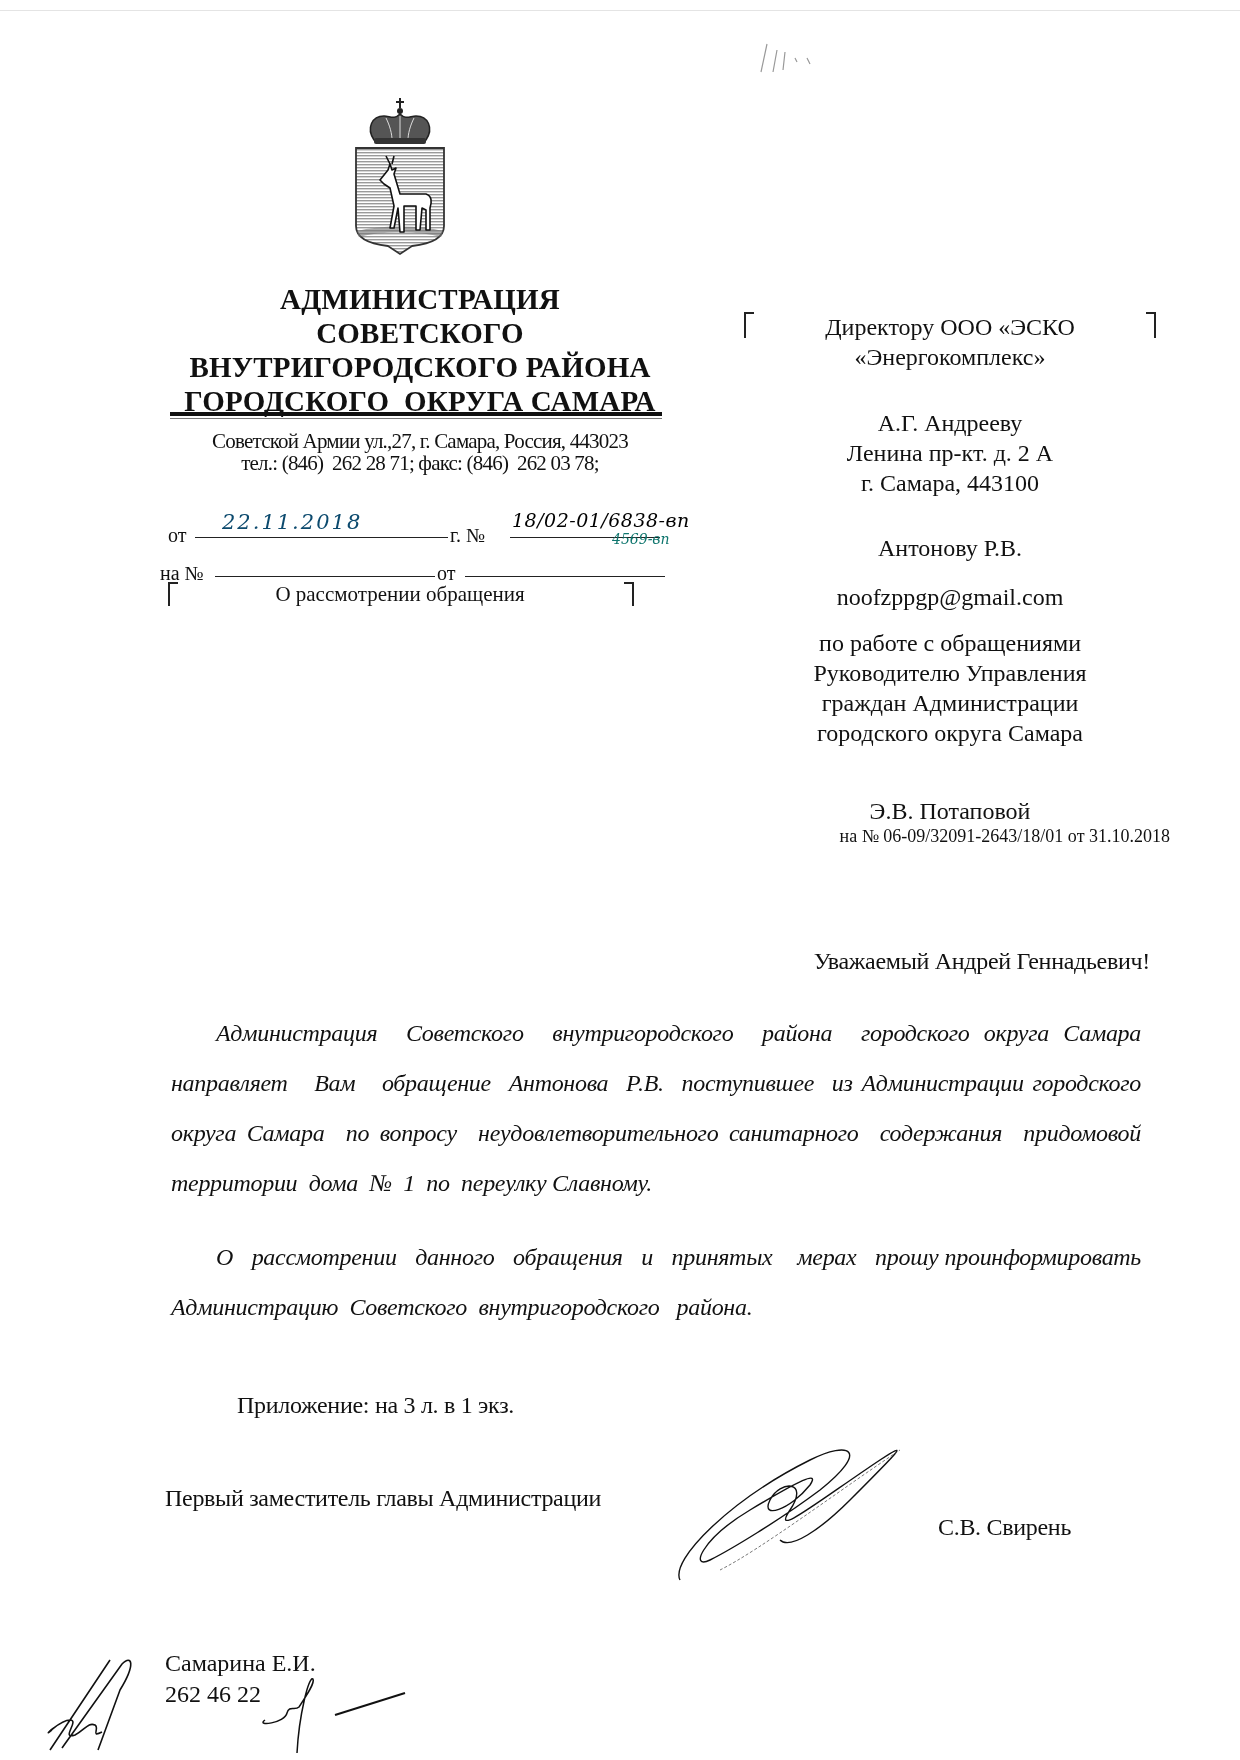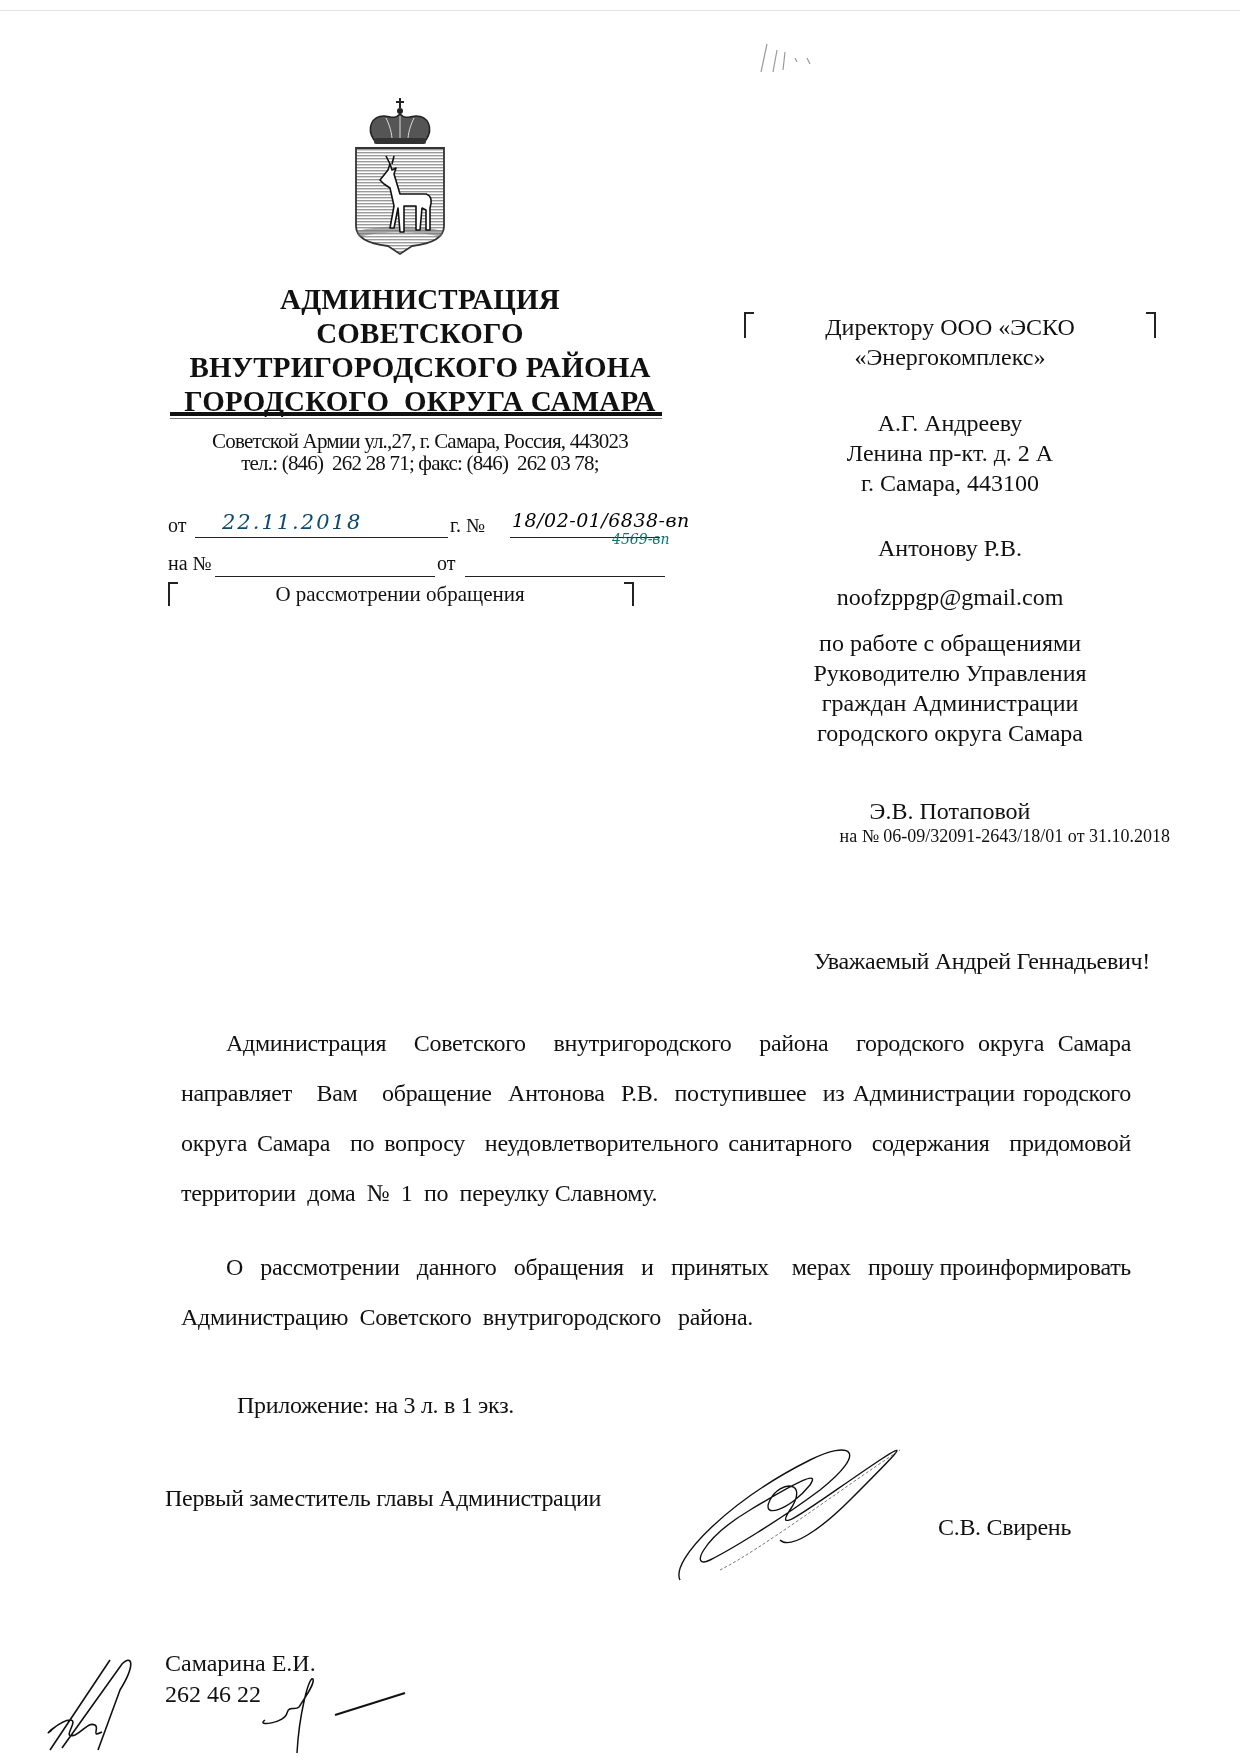--- a/index.html
+++ b/index.html
@@ -14,48 +14,48 @@
   .emblem { left: 350px; top: 98px; width: 100px; height: 158px; }
 
   
   .org { left: 150px; top: 282px; width: 540px; text-align: center; font-weight: bold; font-size: 29px; line-height: 34px; letter-spacing: 0.2px; }
   .org .line-last { text-decoration: underline; text-decoration-thickness: 2px; text-underline-offset: 3px; }
   .org-rule { left: 170px; top: 412px; width: 492px; height: 4px; background: #111; }
   .org-rule2 { left: 170px; top: 418px; width: 492px; height: 1px; background: #777; }
   .contacts { left: 150px; top: 430px; width: 540px; text-align: center; font-size: 21px; line-height: 22px; letter-spacing: -0.8px; }
   .contacts .em { line-height: 28px; }
 
-  .reg-row { font-size: 20px; }
+  .reg-row { font-size: 20px; margin-top: 10px; }
   .reg-ot { left: 168px; top: 514px; }
   .reg-date-line { left: 195px; top: 537px; width: 253px; height: 1px; background: #222; }
   .reg-date { left: 222px; top: 510px; font-family: "DejaVu Serif", serif; font-style: italic; font-size: 21px; letter-spacing: 2px; color: #0c4a6e; }
   .reg-g { left: 450px; top: 514px; }
   .reg-num-line { left: 510px; top: 537px; width: 150px; height: 1px; background: #222; }
   .reg-num { left: 512px; top: 509px; font-family: "DejaVu Serif", serif; font-style: italic; font-size: 19px; color: #000000; letter-spacing: 0.5px; }
   .reg-num2 { left: 612px; top: 531px; font-family: "DejaVu Serif", serif; font-style: italic; font-size: 14px; color: #0f766e; }
 
-  .reg-na { left: 168px; top: 552px; font-family: Liberation Serif, serif; }
+  .reg-na { left: 160px; top: 552px; font-family: Liberation Serif, serif; }
   .reg-na-line { left: 215px; top: 576px; width: 220px; height: 1px; background: #222; }
   .reg-ot2 { left: 437px; top: 552px; }
   .reg-ot2-line { left: 465px; top: 576px; width: 200px; height: 1px; background: #222; }
   .bracket-l { left: 168px; top: 582px; width: 8px; height: 22px; border-left: 2px solid #222; border-top: 2px solid #222; }
   .bracket-r { left: 624px; top: 582px; width: 8px; height: 22px; border-right: 2px solid #222; border-top: 2px solid #222; }
   .subject-text { left: 176px; top: 582px; width: 448px; text-align: center; font-size: 21px; }
 
   
   .addr-bracket-l { left: 744px; top: 312px; width: 8px; height: 24px; border-left: 2px solid #222; border-top: 2px solid #222; }
   .addr-bracket-r { left: 1146px; top: 312px; width: 8px; height: 24px; border-right: 2px solid #222; border-top: 2px solid #222; }
   .addr { left: 755px; width: 390px; text-align: center; font-size: 24px; line-height: 30px; }
   .addr-ref { left: 730px; top: 826px; width: 440px; text-align: right; font-size: 18px; }
 
   
   .greeting { left: 150px; top: 948px; width: 1000px; text-align: right; font-size: 24px; letter-spacing: -0.3px; }
   .para { left: 165px; width: 982px; font-size: 24px; line-height: 50px; text-align: justify; letter-spacing: -0.3px; }
   .para .indent { display: inline-block; width: 45px; }
-  .para p { margin: 16px; }
+  .para p { margin: 6px; font-style: italic; }
   .attachment { left: 237px; top: 1392px; font-size: 24px; letter-spacing: -0.3px; }
 
   .sig-title { left: 165px; top: 1482px; font-size: 24px; line-height: 32px; letter-spacing: -0.3px; }
   .sig-title .l2 { padding-left: 20px; }
   .sig-name { left: 938px; top: 1514px; font-size: 24px; letter-spacing: -0.3px; }
   .signature { left: 670px; top: 1440px; width: 260px; height: 150px; }
 
   .executor { left: 165px; top: 1648px; font-size: 24px; line-height: 31px; }
   .visa1 { left: 40px; top: 1650px; width: 120px; height: 110px; }
   .visa2 { left: 255px; top: 1665px; width: 160px; height: 90px; }

